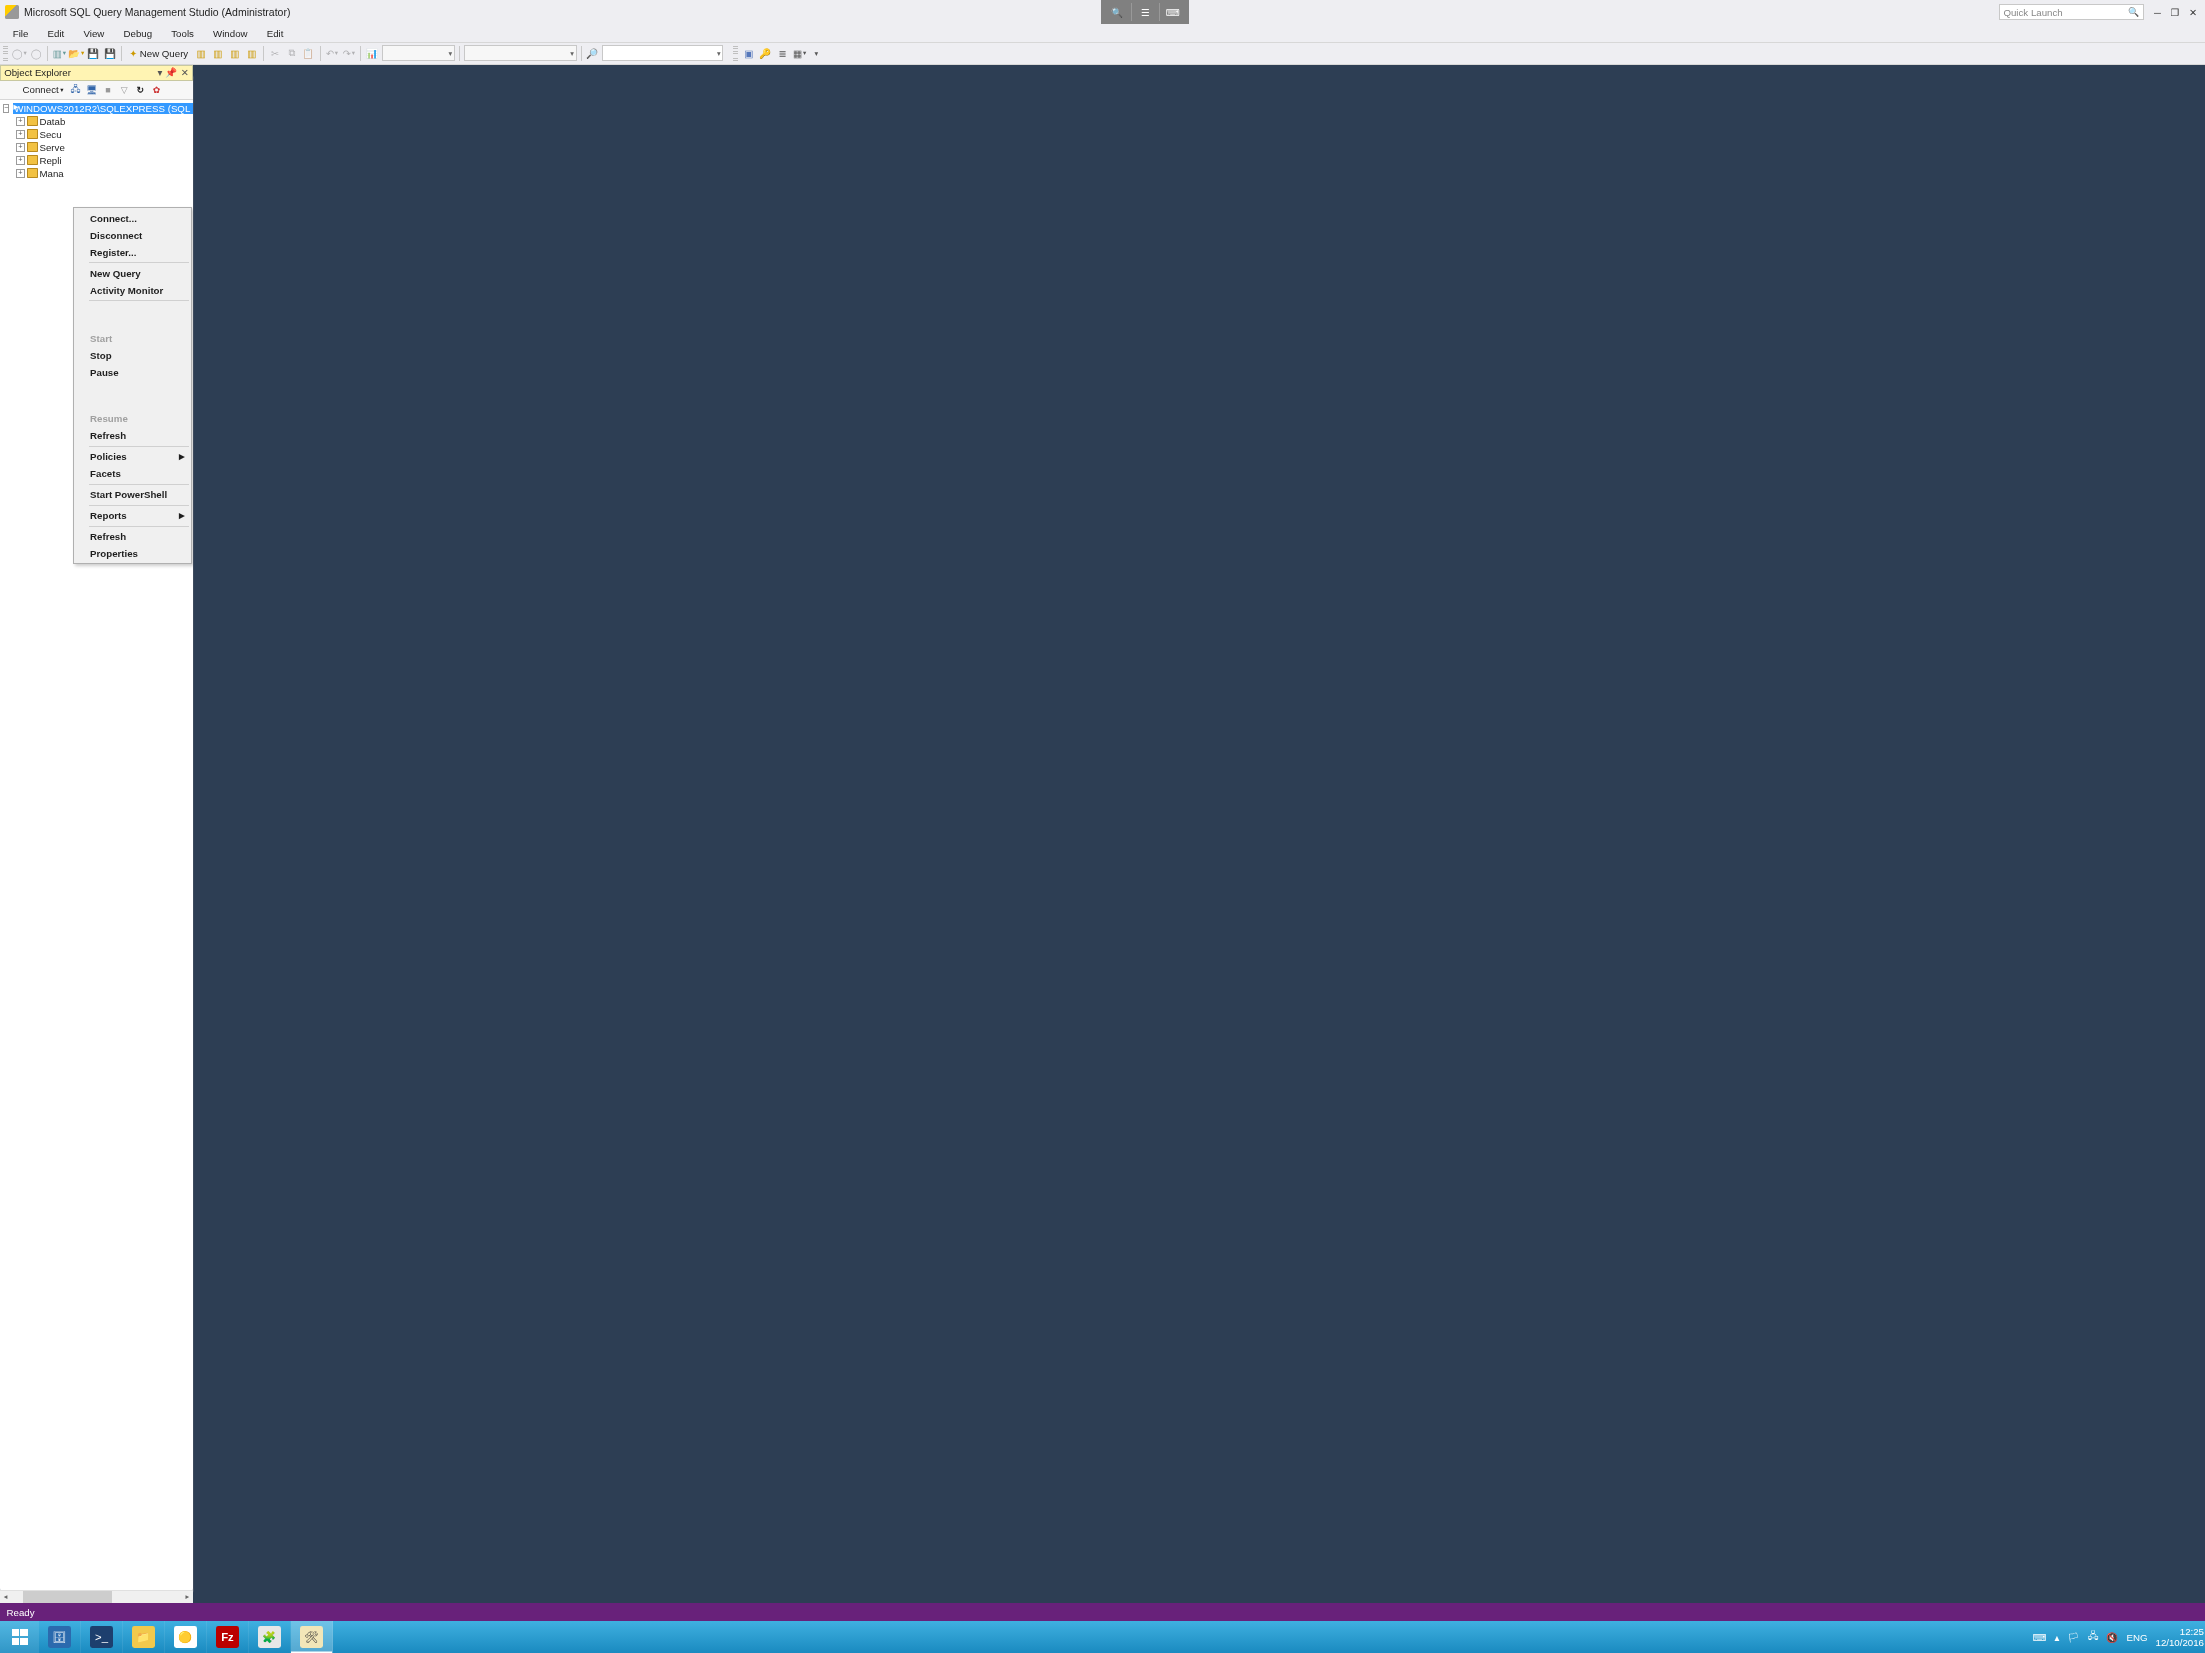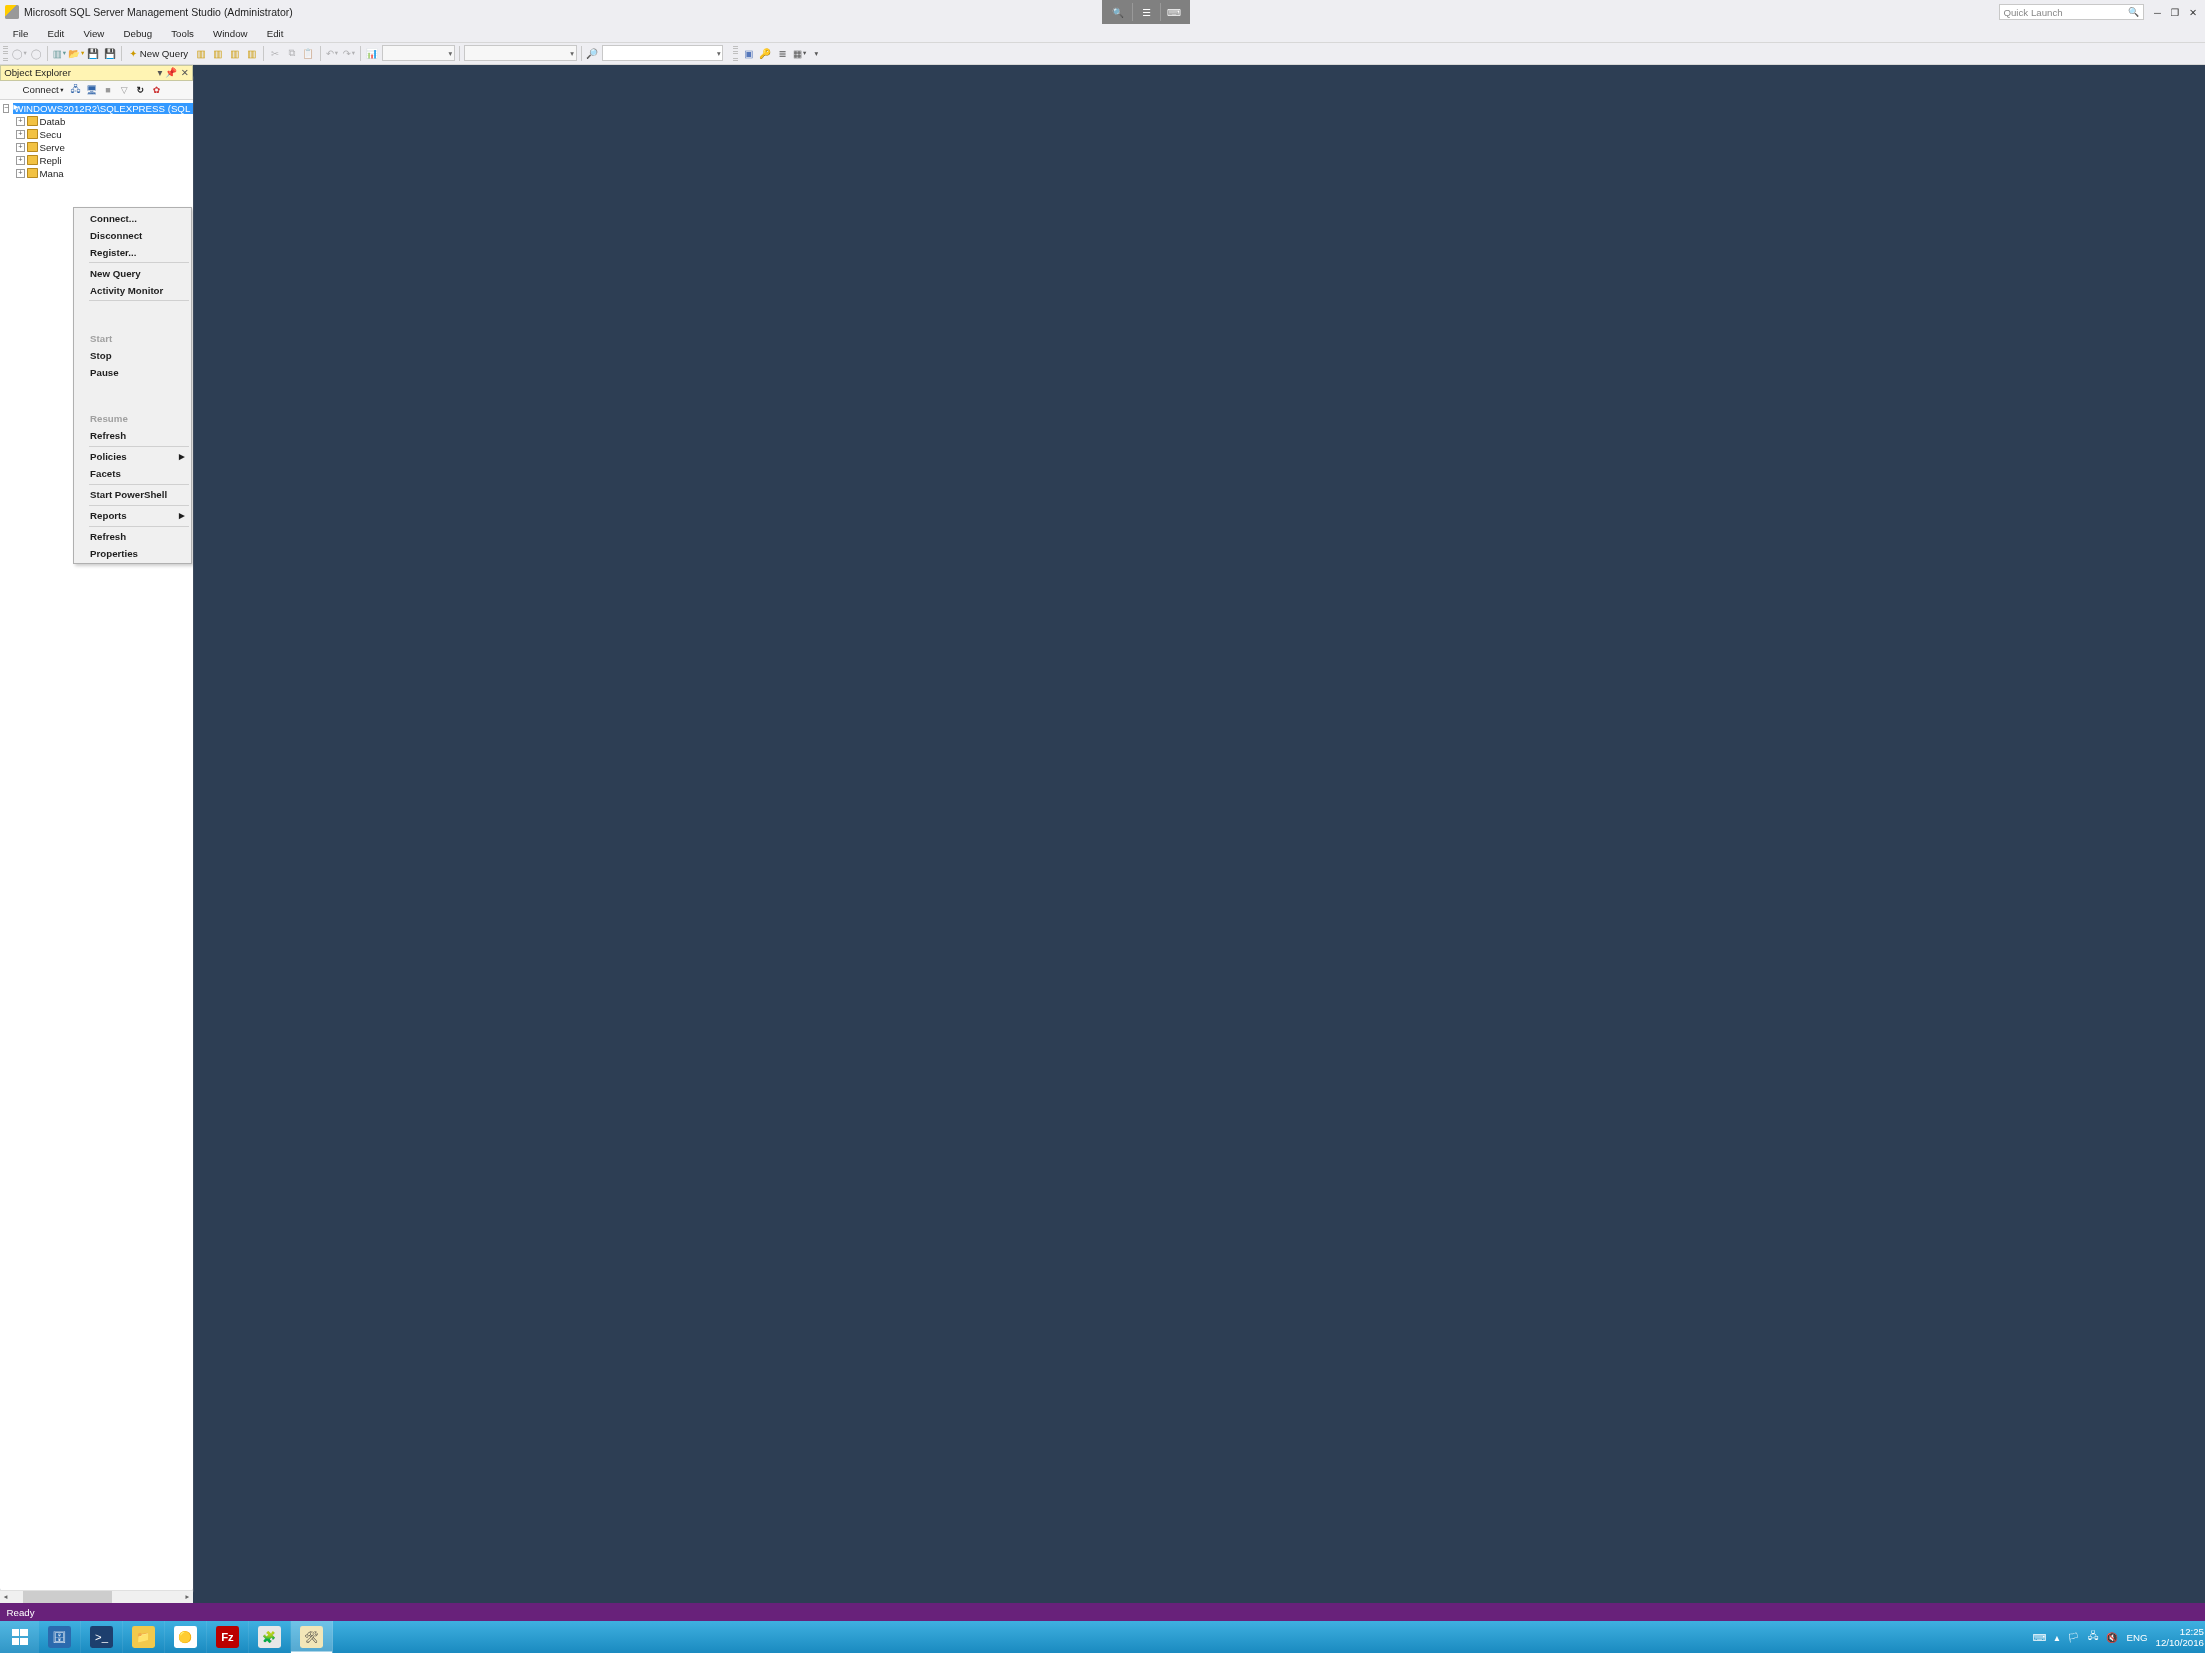--- a/index.html
+++ b/index.html
@@ -84,21 +84,21 @@
 .taskbar .systray { display:flex; align-items:center; gap:8px; padding:0 8px; color:#fff; font-size:9.7px; }
 .taskbar .clock { text-align:right; line-height:11.3px; font-size:9.7px; color:#fff; padding-right:1px; }
 
 .icon-glyph { font-family: "Segoe UI Symbol", sans-serif; }
 </style>
 </head>
 <body>
 
 <div class="titlebar">
   <div class="app-icon"></div>
-  <div class="title-text">Microsoft SQL Server Management Studio (Administrator)</div>
+  <div class="title-text">Microsoft SQL Query Management Studio (Administrator)</div>
   <div class="center-tools">
     <div class="ct">
         <span class="icon-glyph">🔍</span>
       </div>
     <div class="ct">
         <span class="icon-glyph">☰</span>
       </div>
     <div class="ct">
         <span class="icon-glyph">⌨</span>
       </div>

